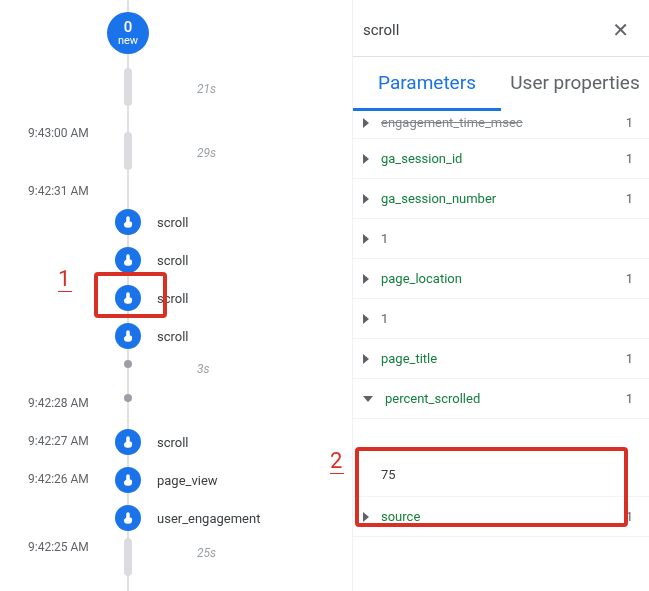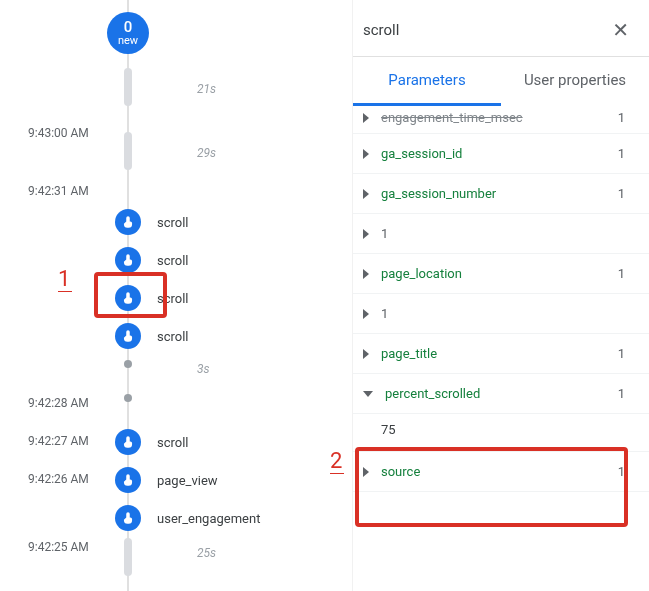--- a/index.html
+++ b/index.html
@@ -31,32 +31,32 @@
     .annot::after { content: ''; display: block; border-bottom: 1px solid #d93025; width: 14px; }
     
     
     .detail-panel { flex: 1; border-left: 1px solid #f1f1f1; display: flex; flex-direction: column; }
     .detail-header { display: flex; align-items: center; justify-content: space-between; padding: 14px 16px 10px 10px; }
     .detail-title { font-size: 15px; color: #3c4043; }
     .close-btn { font-size: 20px; color: #5f6368; cursor: pointer; padding: 4px; }
     .divider { height: 1px; background: #e0e0e0; margin: 0; }
     
     .tabs { display: flex; }
-    .tab { flex: 1; text-align: center; padding: 14px 4px; font-size: 15px; color: #5f6368; cursor: pointer; }
+    .tab { flex: 1; text-align: center; padding: 14px 4px; font-size: 19px; color: #5f6368; cursor: pointer; }
     .tab.active { color: #1a73e8; border-bottom: 3px solid #1a73e8; }
     
     .params { flex: 1; overflow: hidden; }
-    .param-row { display: flex; align-items: center; padding: 12px 24px 12px 10px; border-bottom: 1px solid #f1f3f4; cursor: pointer; }
+    .param-row { display: flex; align-items: center; padding: 12px 16px 12px 10px; border-bottom: 1px solid #f1f3f4; cursor: pointer; }
     .param-row.first { padding-top: 4px; padding-bottom: 8px; }
     .param-row.first .param-name { text-decoration: line-through; color: #80868b; }
     .expand-arrow { width: 0; height: 0; border-top: 5px solid transparent; border-bottom: 5px solid transparent; border-left: 6px solid #5f6368; margin-right: 12px; flex-shrink: 0; }
     .expand-arrow.open { border-left: 5px solid transparent; border-right: 5px solid transparent; border-top: 6px solid #5f6368; border-bottom: none; }
     .param-name { flex: 1; font-size: 13px; color: #15803d; }
     .param-count { font-size: 13px; color: #5f6368; }
-    .param-value { padding: 8px 16px 14px 28px; font-size: 13px; color: #3c4043; border-bottom: 1px solid #f1f3f4; }
+    .param-value { padding: 8px 16px 14px 28px; font-size: 13px; color: #3c4043; border-bottom: 1px solid #f1f3f4; margin-top: 40px; }
   </style>
 </head>
 <body>
 
 <div class="container">
 
   <div class="timeline-panel">
     <div class="timeline-line"></div>
 
     <div class="badge-new">

